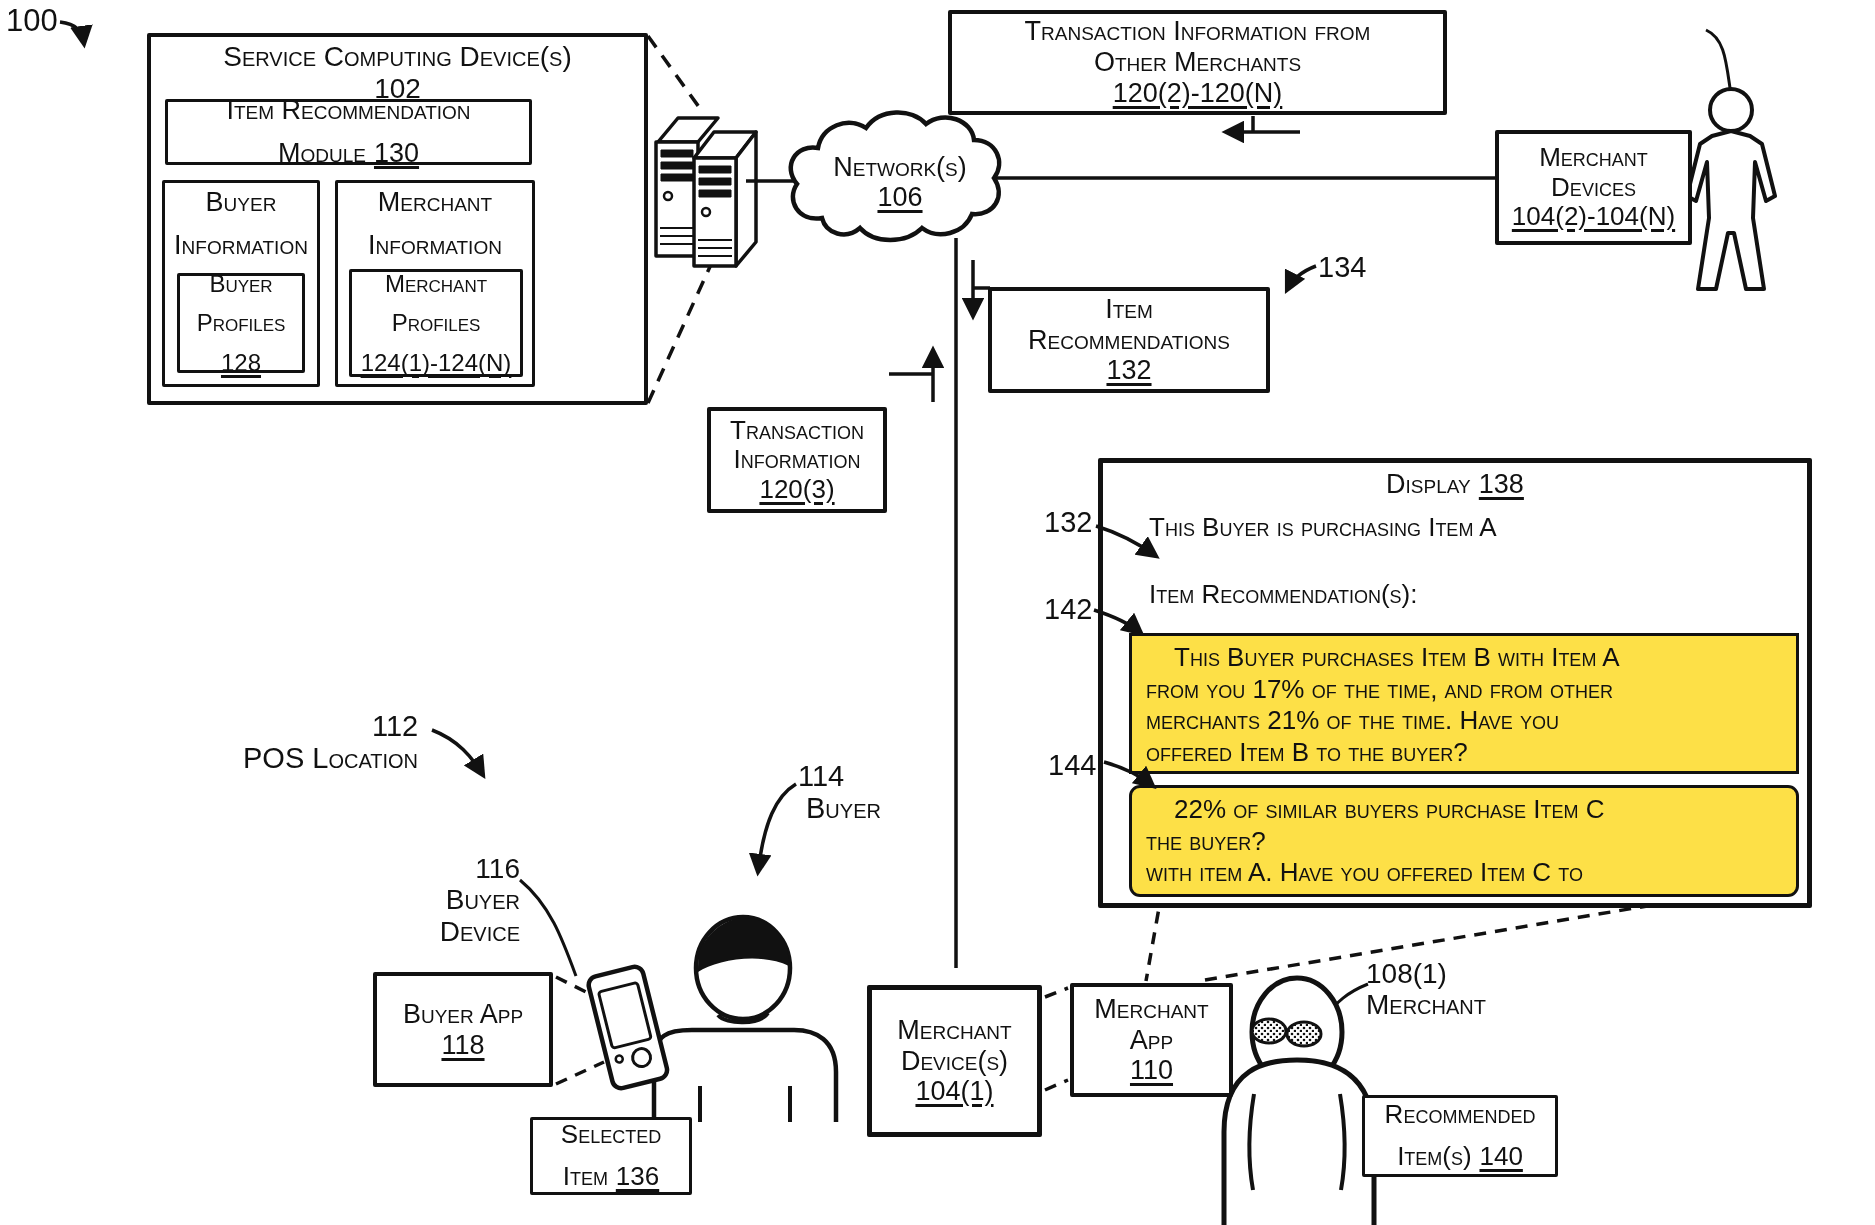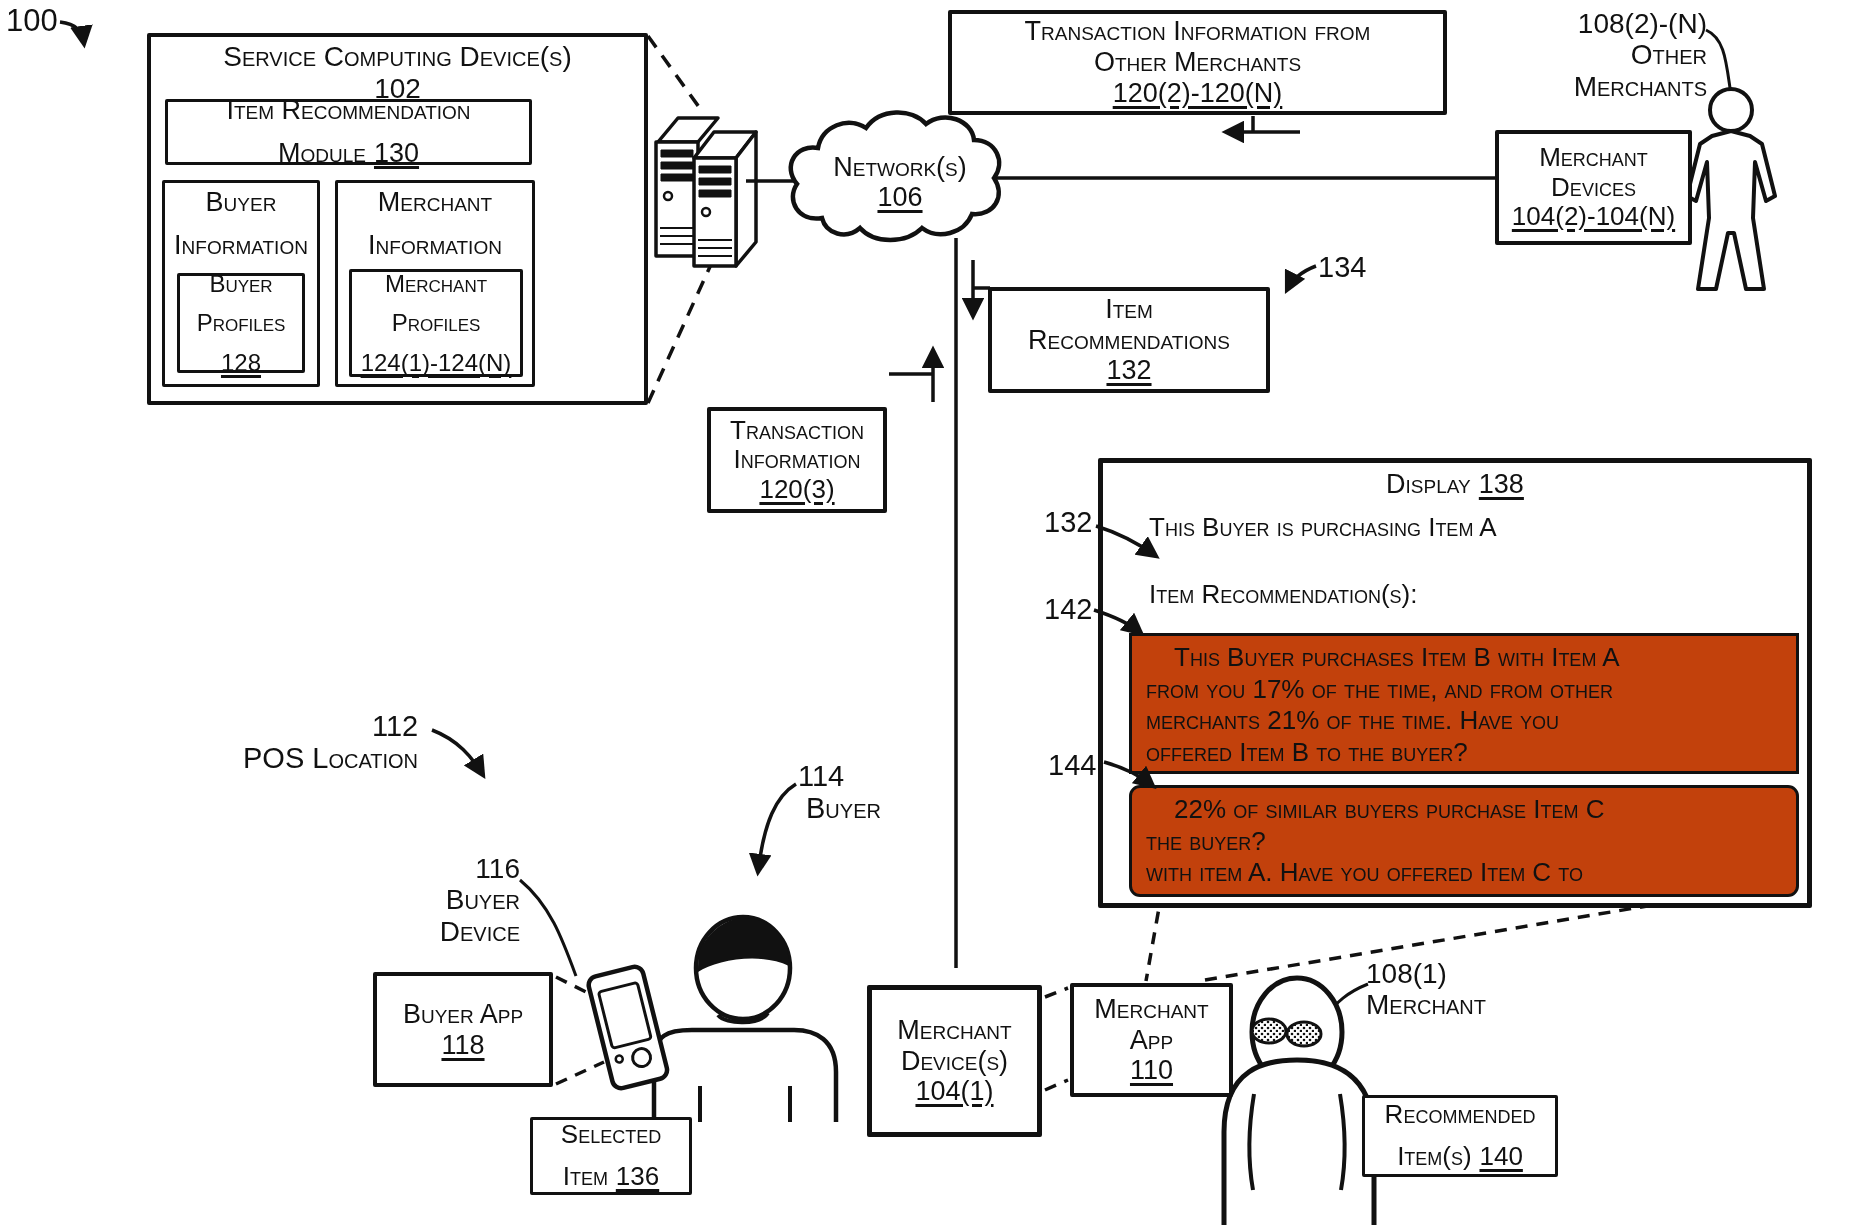--- a/index.html
+++ b/index.html
@@ -10,21 +10,21 @@
   .bx{position:absolute;z-index:1;background:#fff;border:4px solid #111;border-radius:2px;
       display:flex;flex-direction:column;align-items:center;justify-content:center;
       text-align:center;line-height:1.14;font-size:27px;box-sizing:border-box;}
   .b3{border-width:3px;gap:12px;} .b5{border-width:5px;margin-top:20px;}
   .f26{font-size:26px;} .f24{font-size:24px;} .f28{font-size:28px;}
   .ref{text-decoration:underline;text-decoration-thickness:2.5px;text-underline-offset:4px;}
   .gap{margin-left:0.3em;}
   .lbl{position:absolute;z-index:1;line-height:1.12;font-size:29px;white-space:nowrap;}
   .inner{position:absolute;box-sizing:border-box;}
   .row{white-space:nowrap;}
-  .recbox{position:absolute;box-sizing:border-box;border:3px solid #111;background:#c2410c;
+  .recbox{position:absolute;box-sizing:border-box;border:3px solid #111;background:#fde047;
           text-align:left;font-size:26px;line-height:1.22;padding:6px 8px 4px 14px;}
   .indent{padding-left:28px;}
 </style>
 </head>
 <body>
 
 <div id="canvas">
 
   <svg class="layer" width="1875" height="1225" viewBox="0 0 1875 1225">
     <defs>
@@ -162,25 +162,20 @@
     <div class="row">Network(s)</div>
     <div class="row ref">106</div>
   </div>
 
   <div class="bx" style="left:948px;top:10px;width:499px;height:105px;">
     <div class="row">Transaction Information from</div>
     <div class="row">Other Merchants</div>
     <div class="row ref">120(2)-120(N)</div>
   </div>
 
-  <div class="lbl" style="left:1555px;top:8px;width:152px;text-align:right;font-size:28px;">
-    <div class="row">108(2)-(N)</div>
-    <div class="row">Other</div>
-    <div class="row">Merchants</div>
-  </div>
 
   <div class="bx f26" style="left:1495px;top:130px;width:197px;height:115px;">
     <div class="row">Merchant</div>
     <div class="row">Devices</div>
     <div class="row ref">104(2)-104(N)</div>
   </div>
 
   <div class="lbl" style="left:1318px;top:251px;">134</div>
 
   <div class="bx" style="left:988px;top:287px;width:282px;height:106px;">

